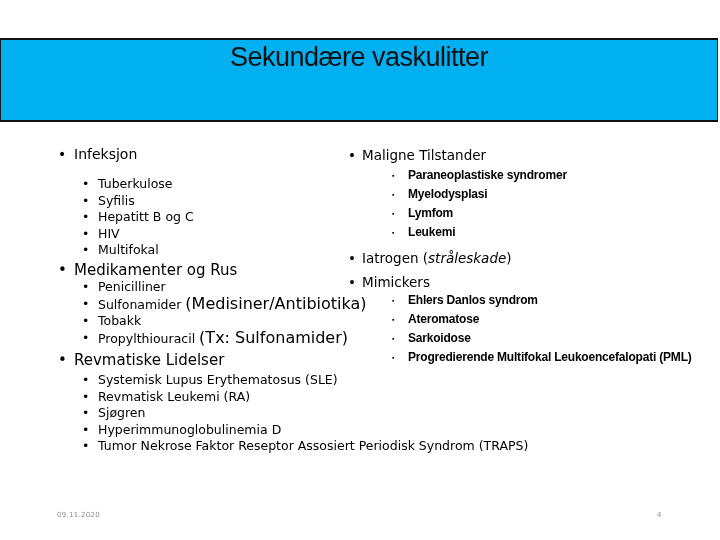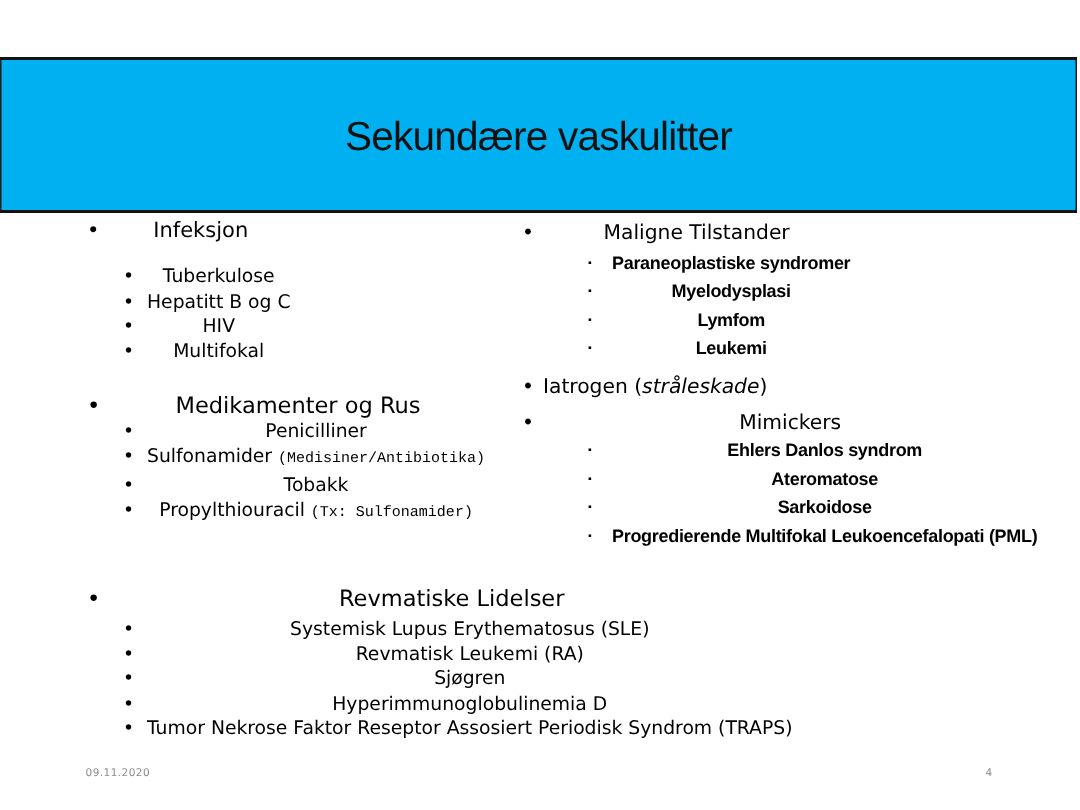--- a/index.html
+++ b/index.html
@@ -3,49 +3,49 @@
   <meta charset="utf-8">
   <style>
     html, body { margin: 0; padding: 0; }
     body {
       width: 720px; height: 540px; position: relative; overflow: hidden;
       background: #ffffff;
       font-family: "DejaVu Sans", sans-serif;
       color: #000;
     }
     .title-bar {
-      position: absolute; left: 0; top: 38px; width: 718px; height: 104px;
+      position: absolute; left: 0; top: 38px; width: 718px; height: 84px;
       background: #00B0F0;
       border: 1px solid #1a1a1a;
       border-top: 2px solid #111;
       border-bottom: 2px solid #111;
       box-sizing: border-box;
-      display: flex; align-items: center; justify-content: center;
+      display: flex; justify-content: center;
     }
     .title-bar .title {
       font-family: "Liberation Sans", sans-serif;
       font-size: 27px; letter-spacing: -0.5px; color: #111;
       margin-top: 2px;
     }
-    .col { position: absolute; text-align: center; }
+    .col { position: absolute; }
     .l1 {
       position: relative; padding-left: 18px;
       font-size: 14px; line-height: 17px; white-space: nowrap;
     }
     .l1::before {
       content: "•"; position: absolute; left: 2px; top: 0;
     }
     .l2 {
       position: relative; padding-left: 42px;
       font-size: 12.5px; line-height: 16.6px; white-space: nowrap;
     }
     .l2::before {
       content: "•"; position: absolute; left: 26px; top: 0;
     }
-    .l2 .small { font-size: 10px; font-family: Liberation Mono, monospace; }
+    .l2 .small { font-size: 16px; }
     .r2 {
       position: relative; padding-left: 62px;
       font-family: "Liberation Sans", sans-serif;
       font-weight: bold; font-size: 12px; line-height: 19px;
       white-space: nowrap; letter-spacing: -0.2px;
     }
     .r2::before {
       content: "▪"; position: absolute; left: 46px; top: 0; font-size: 7px;
     }
     .r1 {
@@ -66,37 +66,38 @@
 <body>
 
 <div class="title-bar">
   <div class="title">Sekundære vaskulitter</div>
 </div>
 
 <div class="col" style="left:56px; top:146px;">
   <div class="l1">Infeksjon</div>
   <div style="margin-top:13px;">
     <div class="l2">Tuberkulose</div>
+    <div class="l2">Syfilis</div>
     <div class="l2">Hepatitt B og C</div>
     <div class="l2">HIV</div>
     <div class="l2">Multifokal</div>
   </div>
 </div>
 
 <div class="col" style="left:56px; top:262px;">
   <div class="l1" style="font-size:15px;">Medikamenter og Rus</div>
   <div>
     <div class="l2"><span>Penicilliner</span></div>
     <div class="l2"><span>Sulfonamider</span> <span class="small">(Medisiner/Antibiotika)</span></div>
     <div class="l2"><span>Tobakk</span></div>
     <div class="l2"><span>Propylthiouracil</span> <span class="small">(Tx: Sulfonamider)</span></div>
   </div>
 </div>
 
-<div class="col" style="left:56px; top:352px;margin-top:39px;">
+<div class="col" style="left:56px; top:352px;">
   <div class="l1" style="font-size:15px;">Revmatiske Lidelser</div>
   <div style="margin-top:3px;">
     <div class="l2">Systemisk Lupus Erythematosus (SLE)</div>
     <div class="l2">Revmatisk Leukemi (RA)</div>
     <div class="l2">Sjøgren</div>
     <div class="l2">Hyperimmunoglobulinemia D</div>
     <div class="l2">Tumor Nekrose Faktor Reseptor Assosiert Periodisk Syndrom (TRAPS)</div>
   </div>
 </div>
 

